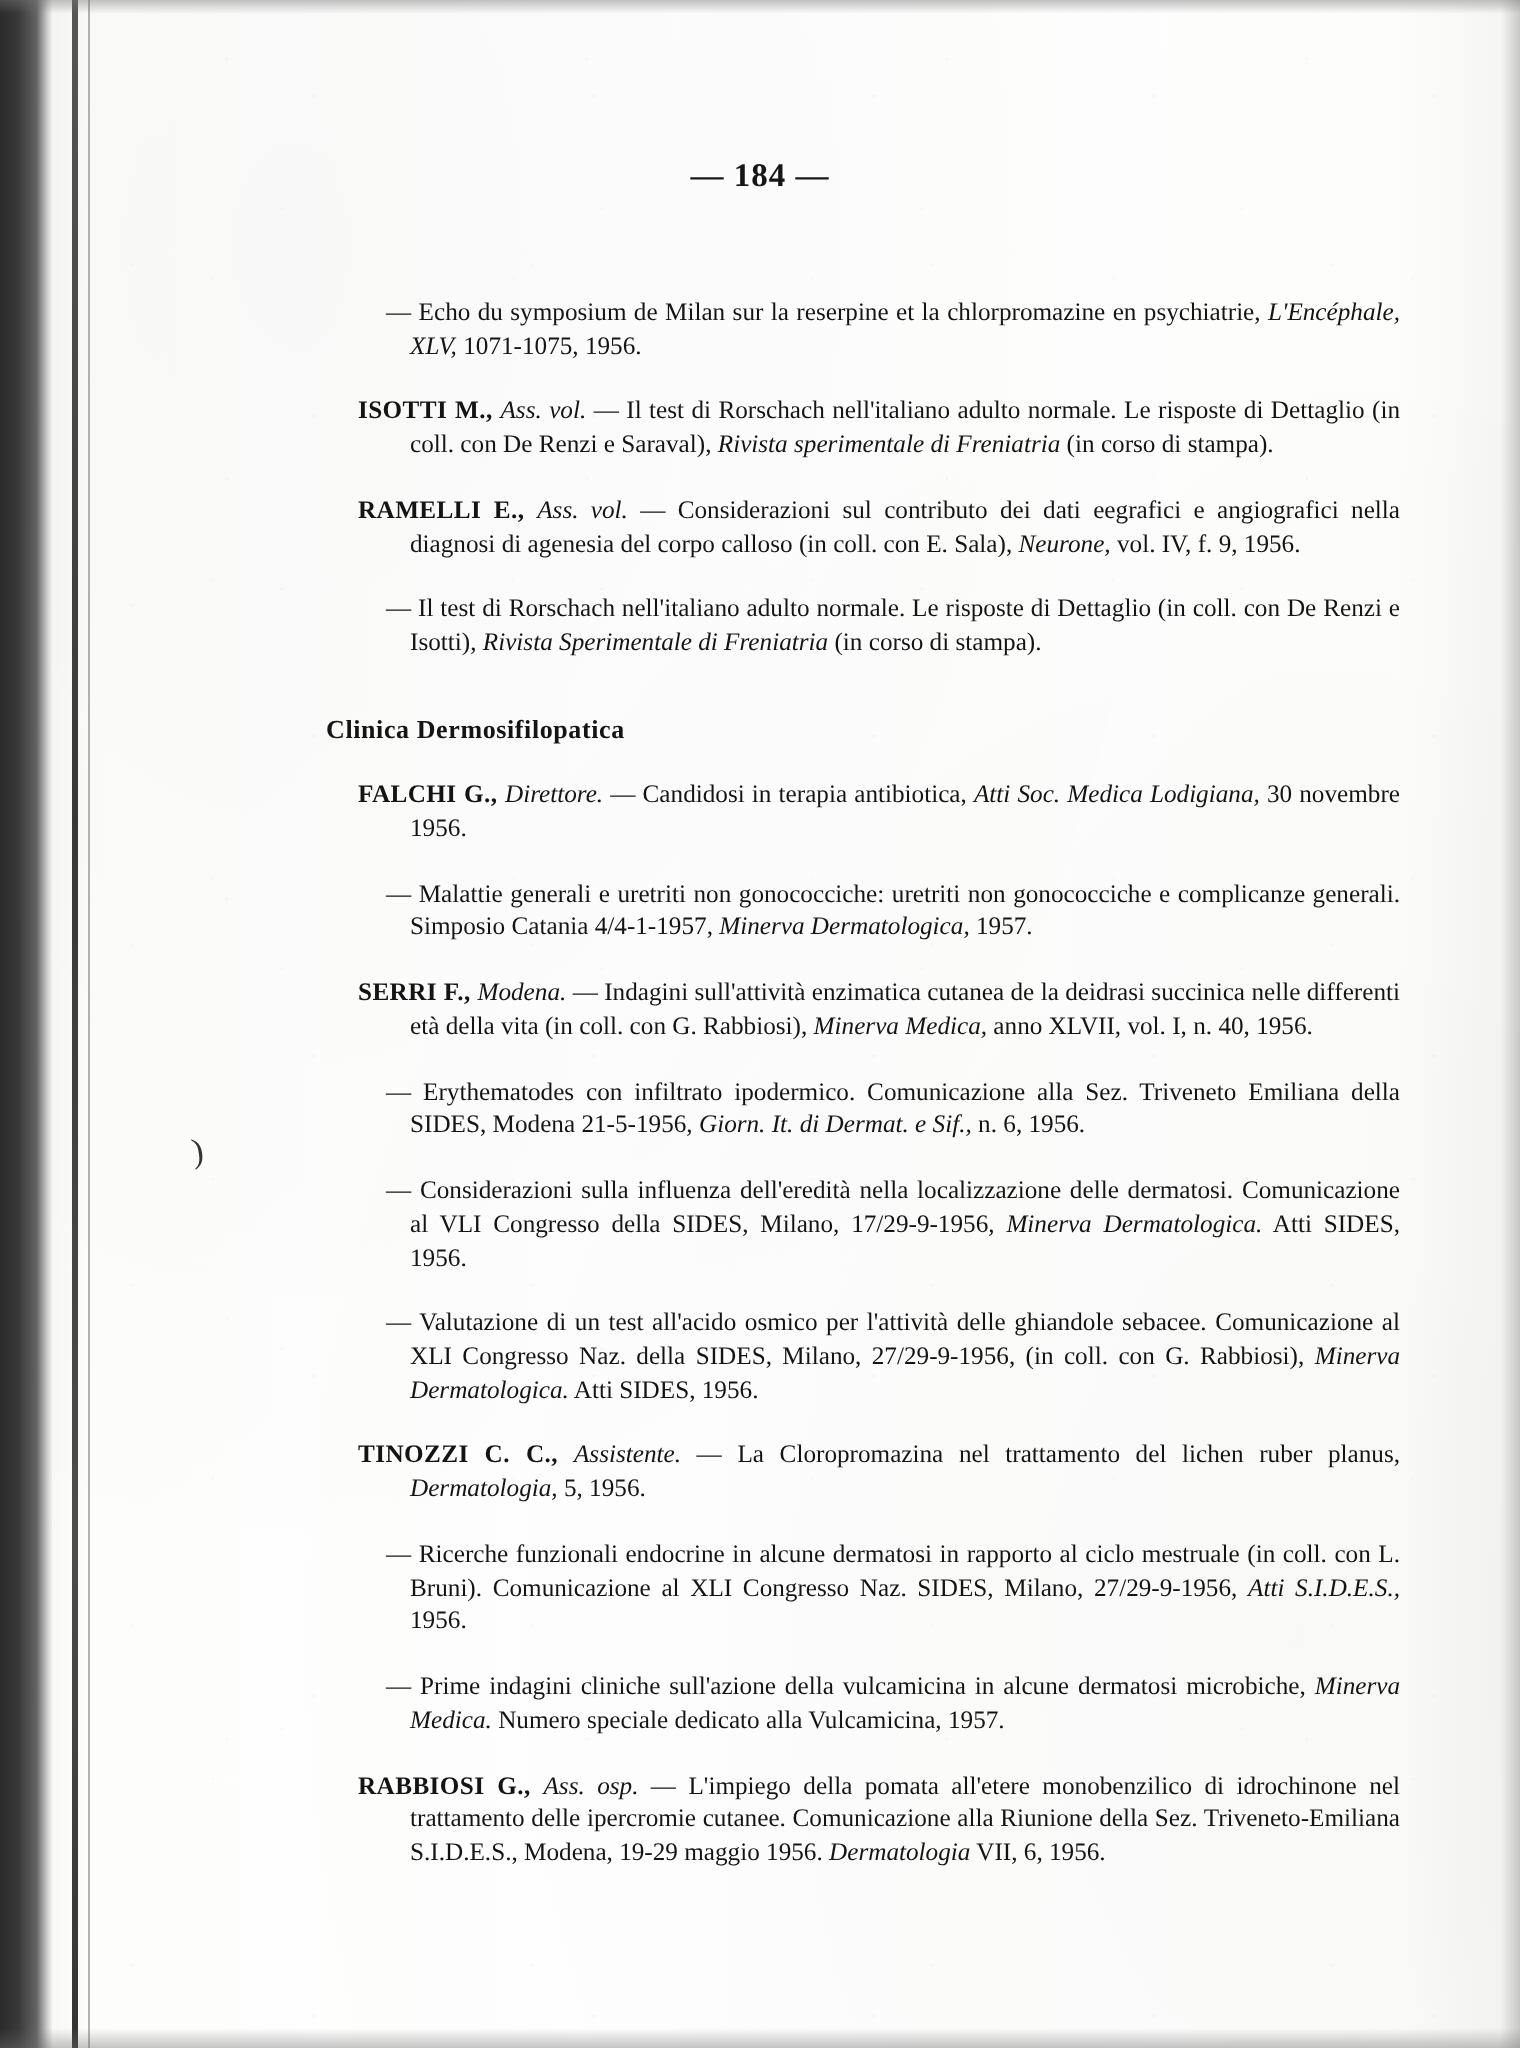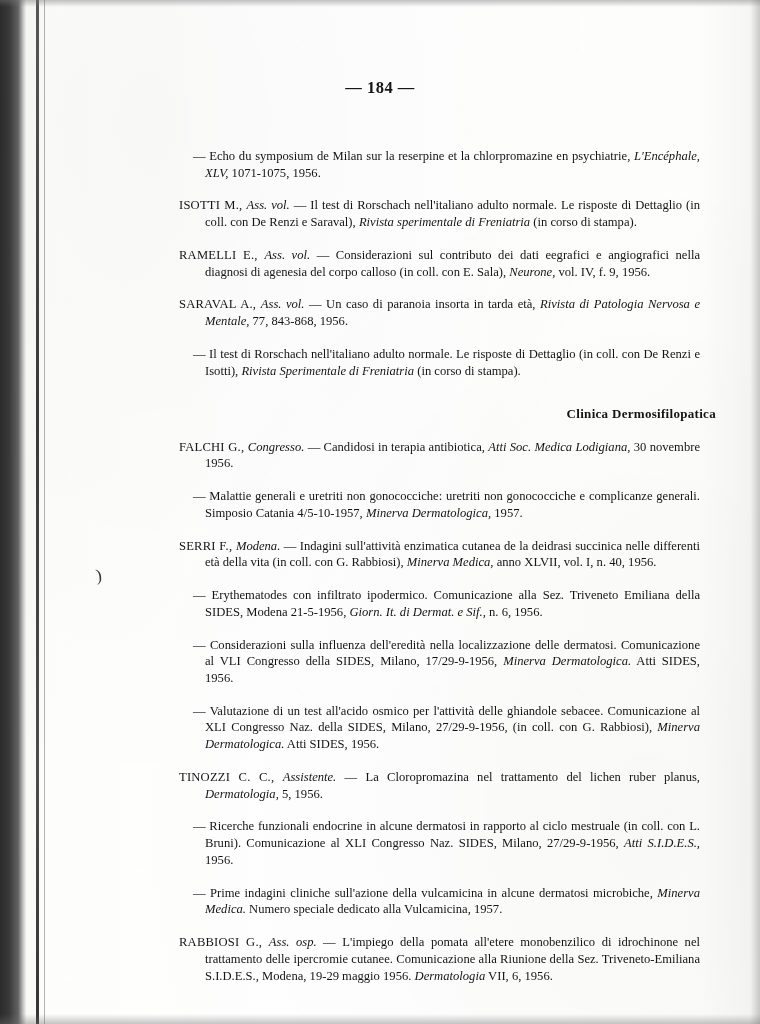--- a/index.html
+++ b/index.html
@@ -102,28 +102,28 @@
     margin: 16px;
     padding-left: 26px;
     text-indent: -26px;
   }
   .entry p.sub {
     padding-left: 26px;
     text-indent: -12px;
   }
   .author {
     font-variant: normal;
-    font-weight: normal;
+    font-weight: bold;
     letter-spacing: 0.2px;
   }
   .it {
     font-style: italic;
   }
   .section-head {
-    text-align: right;
+    text-align: left;
     font-weight: bold;
     font-size: 13px;
     margin: 26px 0 16px 0;
     letter-spacing: 0.3px;
   }
 
   
   .margin-mark {
     position: absolute;
     left: 96px;
@@ -167,27 +167,26 @@
       <div class="entry">
         <p class="sub"><span>— Echo du symposium de Milan sur la reserpine et la chlorpromazine en psychiatrie, </span><span class="it">L'Encéphale, XLV,</span><span> 1071-1075, 1956.</span></p>
       </div>
       <div class="entry spaced">
         <p><span class="author">ISOTTI M., </span><span class="it">Ass. vol.</span><span> — Il test di Rorschach nell'italiano adulto normale. Le risposte di Dettaglio (in coll. con De Renzi e Saraval), </span><span class="it">Rivista sperimentale di Freniatria</span><span> (in corso di stampa).</span></p>
       </div>
       <div class="entry spaced">
         <p><span class="author">RAMELLI E., </span><span class="it">Ass. vol.</span><span> — Considerazioni sul contributo dei dati eegrafici e angiografici nella diagnosi di agenesia del corpo calloso (in coll. con E. Sala), </span><span class="it">Neurone,</span><span> vol. IV, f. 9, 1956.</span></p>
       </div>
       <div class="entry spaced">
-        <p><span class="author">SARAVAL A., </span><span class="it">Ass. vol.</span><span> — Un caso di paranoia insorta in tarda età, </span><span class="it">Rivista di Patologia Nervosa e Mentale,</span><span> 77, 843-868, 1956.</span></p>
         <p class="sub"><span>— Il test di Rorschach nell'italiano adulto normale. Le risposte di Dettaglio (in coll. con De Renzi e Isotti), </span><span class="it">Rivista Sperimentale di Freniatria</span><span> (in corso di stampa).</span></p>
       </div>
       <div class="section-head">Clinica Dermosifilopatica</div>
       <div class="entry">
-        <p><span class="author">FALCHI G., </span><span class="it">Congresso.</span><span> — Candidosi in terapia antibiotica, </span><span class="it">Atti Soc. Medica Lodigiana,</span><span> 30 novembre 1956.</span></p>
-        <p class="sub"><span>— Malattie generali e uretriti non gonococciche: uretriti non gonococciche e complicanze generali. Simposio Catania 4/5-10-1957, </span><span class="it">Minerva Dermatologica,</span><span> 1957.</span></p>
+        <p><span class="author">FALCHI G., </span><span class="it">Direttore.</span><span> — Candidosi in terapia antibiotica, </span><span class="it">Atti Soc. Medica Lodigiana,</span><span> 30 novembre 1956.</span></p>
+        <p class="sub"><span>— Malattie generali e uretriti non gonococciche: uretriti non gonococciche e complicanze generali. Simposio Catania 4/4-1-1957, </span><span class="it">Minerva Dermatologica,</span><span> 1957.</span></p>
       </div>
       <div class="entry spaced">
         <p><span class="author">SERRI F., </span><span class="it">Modena.</span><span> — Indagini sull'attività enzimatica cutanea de la deidrasi succinica nelle differenti età della vita (in coll. con G. Rabbiosi), </span><span class="it">Minerva Medica,</span><span> anno XLVII, vol. I, n. 40, 1956.</span></p>
         <p class="sub"><span>— Erythematodes con infiltrato ipodermico. Comunicazione alla Sez. Triveneto Emiliana della SIDES, Modena 21-5-1956, </span><span class="it">Giorn. It. di Dermat. e Sif.,</span><span> n. 6, 1956.</span></p>
         <p class="sub"><span>— Considerazioni sulla influenza dell'eredità nella localizzazione delle dermatosi. Comunicazione al VLI Congresso della SIDES, Milano, 17/29-9-1956, </span><span class="it">Minerva Dermatologica.</span><span> Atti SIDES, 1956.</span></p>
         <p class="sub"><span>— Valutazione di un test all'acido osmico per l'attività delle ghiandole sebacee. Comunicazione al XLI Congresso Naz. della SIDES, Milano, 27/29-9-1956, (in coll. con G. Rabbiosi), </span><span class="it">Minerva Dermatologica.</span><span> Atti SIDES, 1956.</span></p>
       </div>
       <div class="entry spaced">
         <p><span class="author">TINOZZI C. C., </span><span class="it">Assistente.</span><span> — La Cloropromazina nel trattamento del lichen ruber planus, </span><span class="it">Dermatologia,</span><span> 5, 1956.</span></p>
         <p class="sub"><span>— Ricerche funzionali endocrine in alcune dermatosi in rapporto al ciclo mestruale (in coll. con L. Bruni). Comunicazione al XLI Congresso Naz. SIDES, Milano, 27/29-9-1956, </span><span class="it">Atti S.I.D.E.S.,</span><span> 1956.</span></p>

